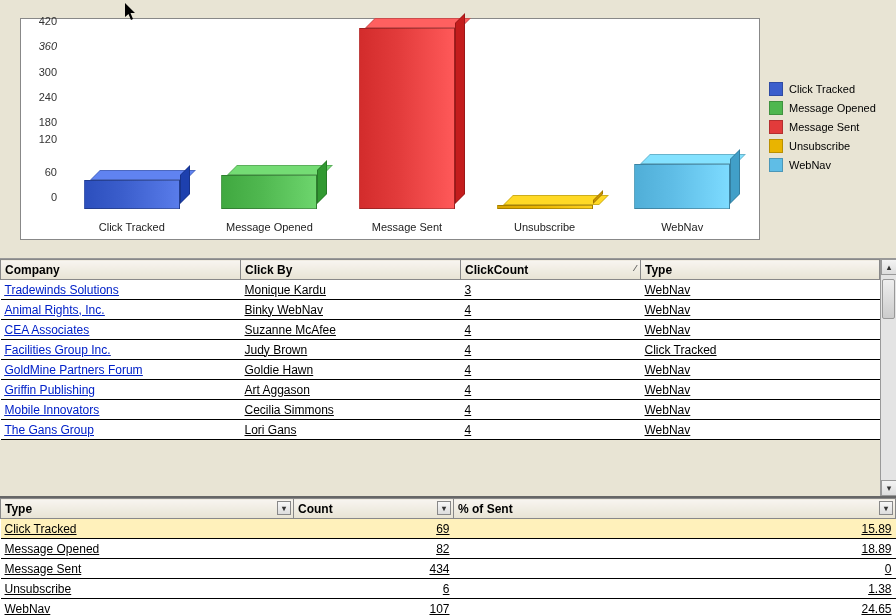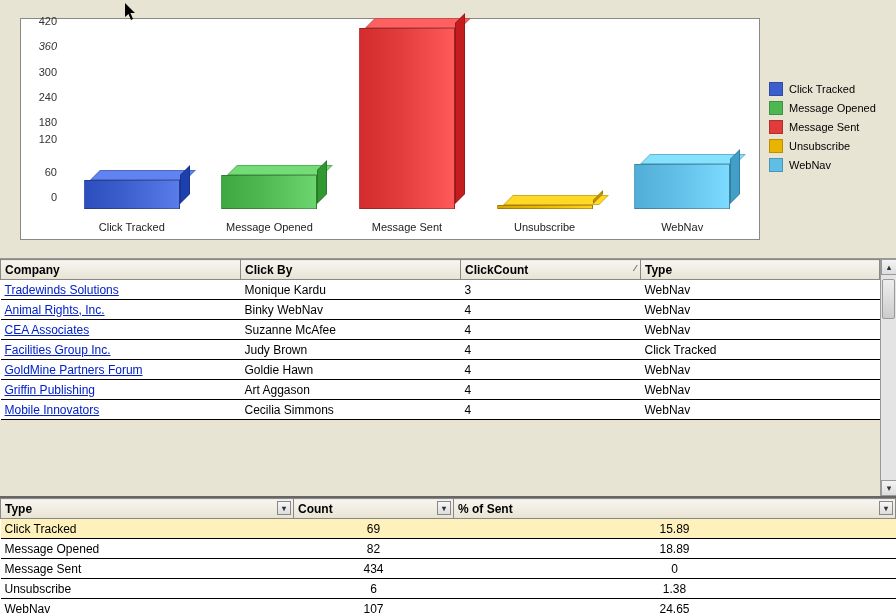--- a/index.html
+++ b/index.html
@@ -153,20 +153,21 @@
     font-size: 9px;
     color: #555;
   }
   .cell {
     border-bottom: 1px solid #000;
     padding: 2px 4px;
     font-size: 12px;
     height: 20px;
     white-space: nowrap;
     overflow: hidden;
+    text-decoration: underline;
   }
   .link { color: #0020c8; text-decoration: underline; cursor: pointer; }
   .scrollbar {
     width: 16px;
     background: #e4e4e4;
     border-left: 1px solid #999;
     position: relative;
   }
   .scroll-btn {
     width: 16px; height: 16px;
@@ -192,21 +193,21 @@
   .dd-icon {
     position: absolute; right: 2px; top: 2px;
     width: 14px; height: 14px;
     border: 1px solid #888;
     background: linear-gradient(#f7f7f7,#ddd);
     display:flex;align-items:center;justify-content:center;
     font-size:8px;color:#333;
   }
   .table2 .row-sel td { background: #fff1bb; }
   .table2 td { text-align: left; }
-  .table2 td.center { text-align: center; }
+  .table2 td.center { text-align: right; }
 </style>
 </head>
 <body>
 
 <div class="cursor">
   <svg width="14" height="18" viewBox="0 0 14 18">
       <path d="M0 0 L0 14 L3.5 11 L6 17 L8 16 L5.5 10 L10 10 Z" fill="#000"></path>
     </svg>
 </div>
 
@@ -340,20 +341,26 @@
   <td class="cell">Art Aggason</td>
   <td class="cell">4</td>
   <td class="cell">WebNav</td>
           </tr>
           <tr>
             <td class="cell"><span class="link">Mobile Innovators</span></td>
   <td class="cell">Cecilia Simmons</td>
   <td class="cell">4</td>
   <td class="cell">WebNav</td>
           </tr>
+          <tr>
+            <td class="cell"><span class="link">The Gans Group</span></td>
+  <td class="cell">Lori Gans</td>
+  <td class="cell">4</td>
+  <td class="cell">WebNav</td>
+          </tr>
         </tbody>
     </table>
   </div>
   <div class="scrollbar">
     <div class="scroll-btn">▴</div>
     <div class="scroll-thumb"></div>
     <div class="scroll-btn down">▾</div>
   </div>
 </div>
 

